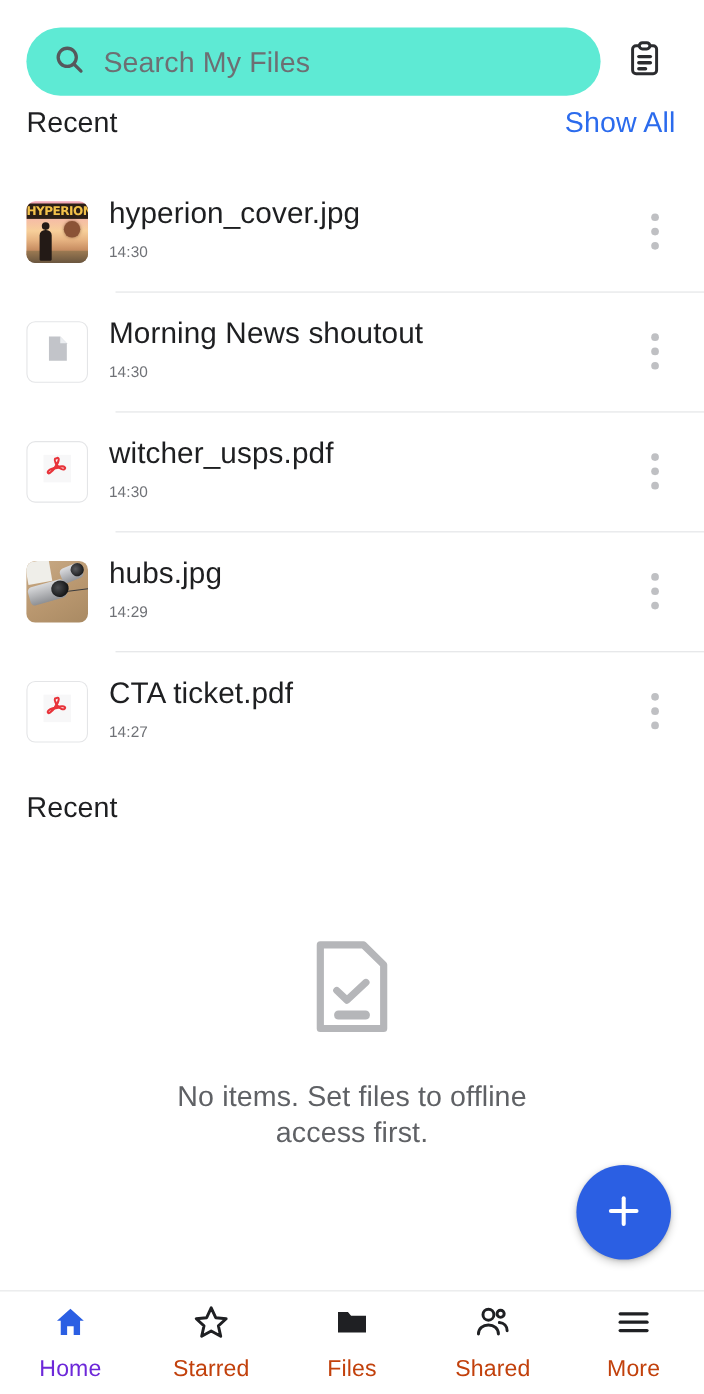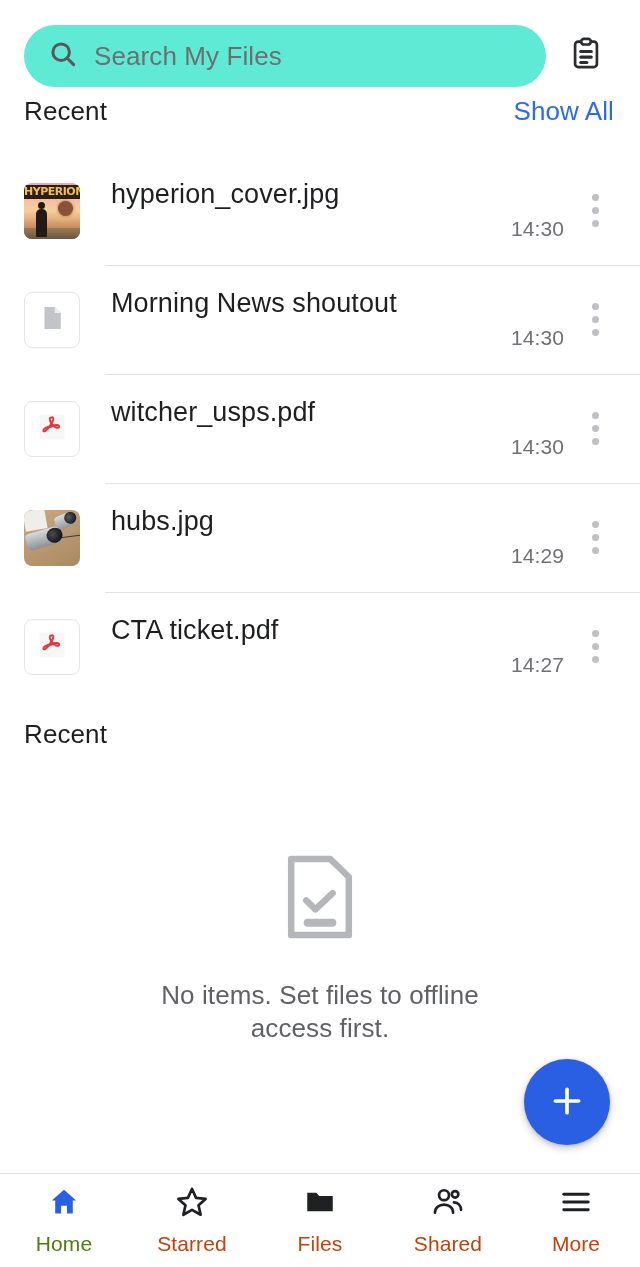--- a/index.html
+++ b/index.html
@@ -221,41 +221,40 @@
   .thumb-hubs .paper {
     position: absolute;
     left: 0; top: 0;
     width: 22px; height: 20px;
     background: #efeee9;
     transform: rotate(-10deg);
   }
 
   .file-meta {
     flex: 1;
-    padding-left: 31px;
+    padding-left: 19px;
     min-width: 0;
   }
 
   .file-name {
     font-size: 27px;
     color: #1e1f21;
     letter-spacing: 0.1px;
     line-height: 34px;
     white-space: nowrap;
     overflow: hidden;
     text-overflow: ellipsis;
   }
 
   .file-time {
-    font-size: 21px;
+    font-size: 14px;
     color: #6f7176;
     letter-spacing: 0.1px;
     line-height: 30px;
     margin-top: 3px;
-    text-align: right;
   }
 
   .kebab {
     width: 62px;
     height: 80px;
     flex: 0 0 62px;
     display: flex;
     flex-direction: column;
     align-items: center;
     justify-content: center;
@@ -336,21 +335,21 @@
     gap: 9px;
     cursor: pointer;
   }
 
   .nav-label {
     font-size: 21px;
     color: #c2410c;
     letter-spacing: 0.1px;
   }
 
-  .nav-item.active .nav-label { color: #4d7c0f; }
+  .nav-item.active .nav-label { color: #6d28d9; }
 </style>
 </head>
 <body>
 
 <div class="app">
 
   <div class="searchrow">
     <div class="searchbox">
       <span class="search-icon">
         <svg width="30" height="30" viewBox="0 0 24 24" fill="none" stroke="#56585c" stroke-width="2.4" stroke-linecap="round">

